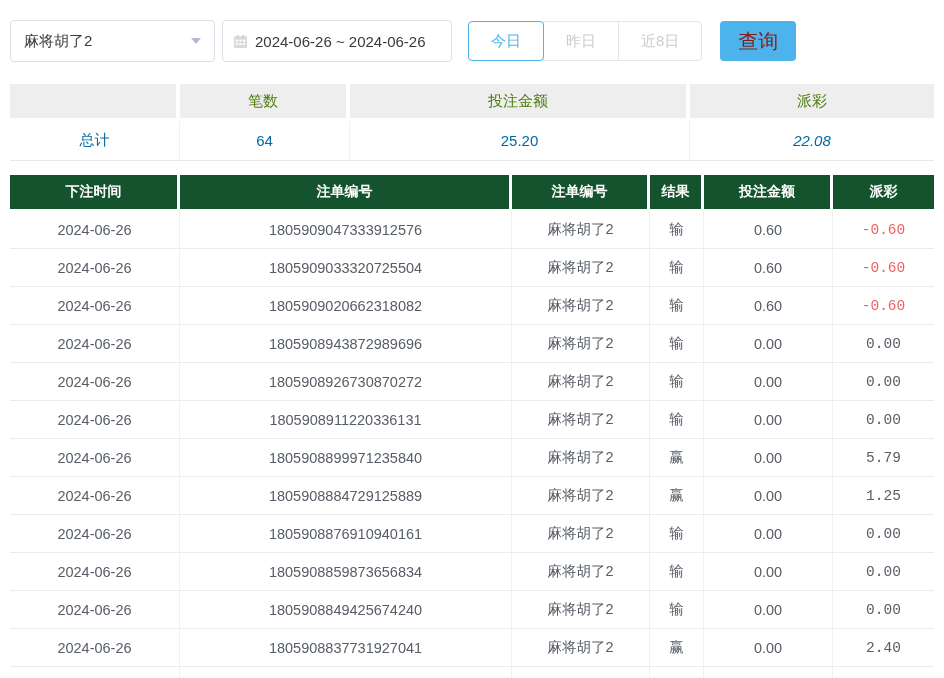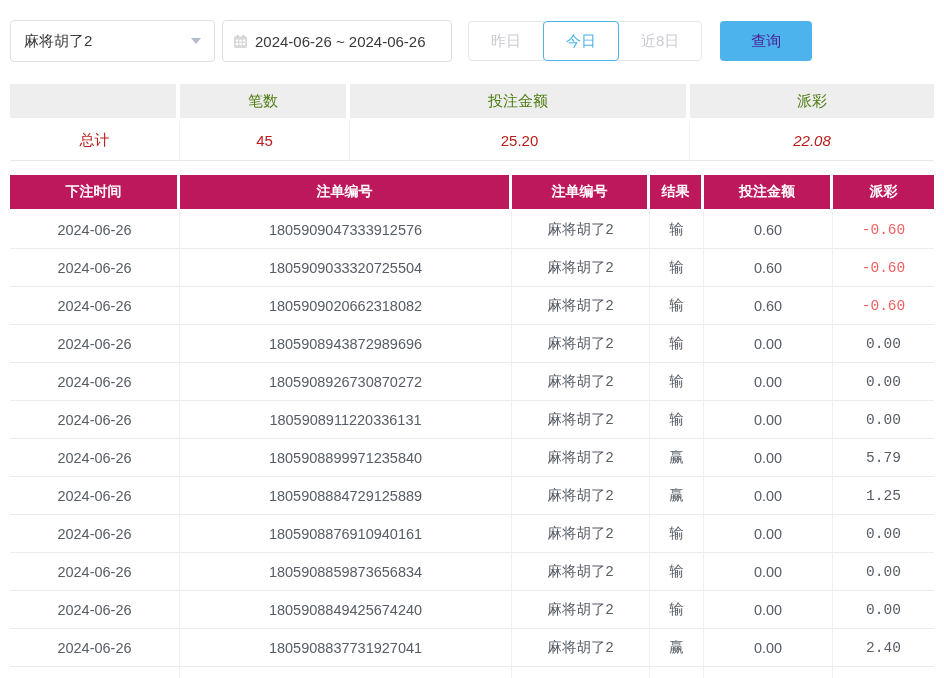--- a/index.html
+++ b/index.html
@@ -45,49 +45,49 @@
     font-family: inherit;
   }
   .qbtn:first-child { border-radius: 4px 0 0 4px; margin-left: 0; }
   .qbtn:last-child { border-radius: 0 4px 4px 0; text-align: center; }
   .qbtn.active {
     border: 1px solid #4db3ec; color: #4db3ec;
     position: relative; z-index: 2; border-radius: 4px;
   }
   .query-btn {
     margin-left: 18px;
-    width: 92px; height: 40px;
-    background: #4db3ec; color: #4c1d95;
+    width: 76px; height: 40px;
+    background: #4db3ec; color: #7f1d1d;
     border: none; border-radius: 4px;
-    font-size: 15px; cursor: pointer;
+    font-size: 20px; cursor: pointer;
     font-family: inherit;
   }
 
   
   table { border-collapse: separate; border-spacing: 0; width: 924px; table-layout: fixed; }
 
   .summary-table { margin-top: 22px; }
   .summary-table th {
     background: #eeeeee; height: 37px;
     font-size: 15px; font-weight: 400; color: #4d7c0f;
     border-right: 4px solid #fff; border-bottom: 3px solid #fff;
   }
   .summary-table th:last-child { border-right: none; }
   .summary-table td {
     height: 40px; text-align: center;
-    font-size: 15px; color: #b91c1c;
+    font-size: 15px; color: #0369a1;
     background: #fff;
     border-right: 1px solid #f0f0f0;
     border-bottom: 1px solid #e8e8e8;
   }
   .summary-table td:last-child { border-right: none; font-style: italic; }
 
   .records-table { margin-top: 14px; }
   .records-table th {
-    background: #be185d; height: 36px;
+    background: #14532d; height: 36px;
     font-size: 14px; font-weight: bold; color: #ffffff;
     border-right: 3px solid #fff; border-bottom: 2px solid #fff;
   }
   .records-table th:last-child { border-right: none; }
   .records-table td {
     height: 38px; text-align: center;
     font-size: 14.5px; color: #575d66;
     background: #fff;
     border-right: 1px solid #f0f0f0;
     border-bottom: 1px solid #ebebeb;
@@ -118,22 +118,22 @@
           <rect x="10.6" y="6" width="2.4" height="2.2" fill="#fff"></rect>
           <rect x="3" y="9.6" width="2.4" height="2.2" fill="#fff"></rect>
           <rect x="6.8" y="9.6" width="2.4" height="2.2" fill="#fff"></rect>
           <rect x="10.6" y="9.6" width="2.4" height="2.2" fill="#fff"></rect>
         </svg>
       </span>
       <span>2024-06-26 ~ 2024-06-26</span>
     </div>
 
     <div class="btn-group">
+      <button class="qbtn active">今日</button>
       <button class="qbtn">昨日</button>
-      <button class="qbtn active">今日</button>
       <button class="qbtn">近8日</button>
     </div>
 
     <button class="query-btn">查询</button>
   </div>
 
   <table class="summary-table">
     <colgroup>
       <col style="width:170px">
         <col style="width:170px">
@@ -144,21 +144,21 @@
       <tr>
         <th></th>
         <th>笔数</th>
         <th>投注金额</th>
         <th>派彩</th>
       </tr>
     </thead>
     <tbody>
       <tr>
         <td>总计</td>
-        <td>45</td>
+        <td>64</td>
         <td>25.20</td>
         <td>22.08</td>
       </tr>
     </tbody>
   </table>
 
   <table class="records-table">
     <colgroup>
       <col style="width:170px">
         <col style="width:332px">

